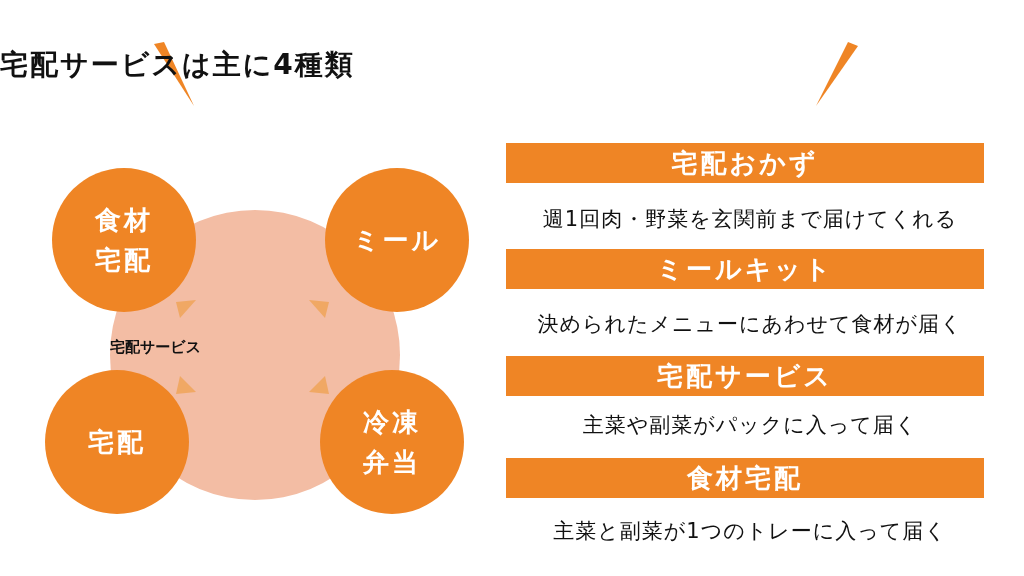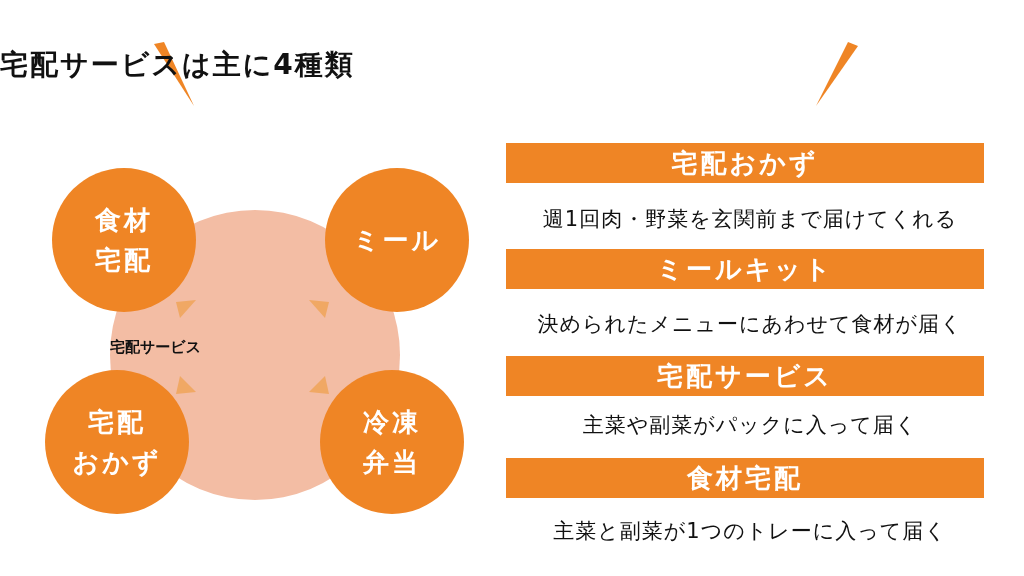--- a/index.html
+++ b/index.html
@@ -67,21 +67,20 @@
 
   <div class="node" style="left:52px;top:168px">
     <span>食材</span>
     <span>宅配</span>
   </div>
   <div class="node" style="left:325px;top:168px">
     <span>ミール</span>
   </div>
   <div class="node" style="left:45px;top:370px">
     <span>宅配</span>
-    <span>おかず</span>
   </div>
   <div class="node" style="left:320px;top:370px">
     <span>冷凍</span>
     <span>弁当</span>
   </div>
 </div>
 
 <div>
   <div class="bar" style="top:143px">宅配おかず</div>
   <div class="desc" style="top:205px">週1回肉・野菜を玄関前まで届けてくれる</div>

